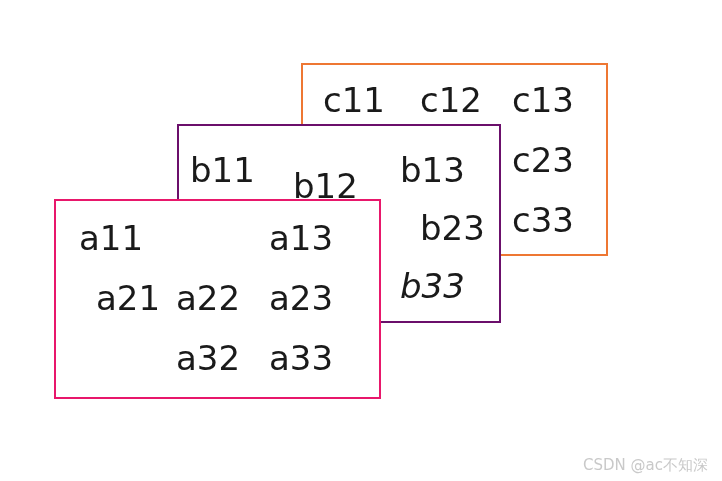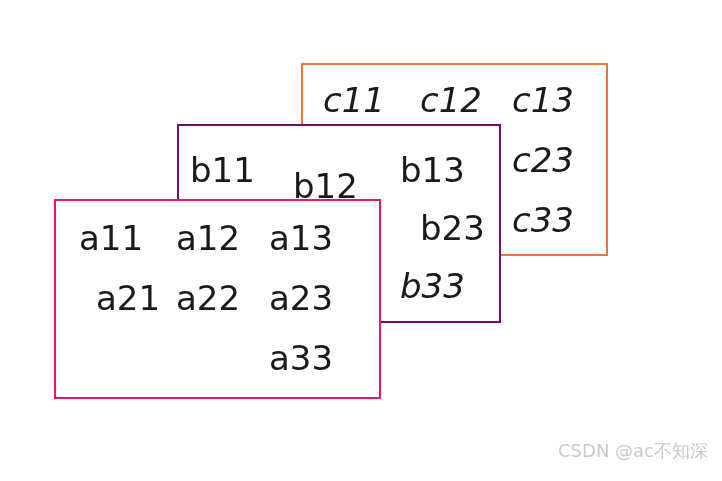--- a/index.html
+++ b/index.html
@@ -51,21 +51,21 @@
 
   
   .cells {
     position: absolute;
     left: 0;
     top: 0;
     width: 722px;
     height: 481px;
     pointer-events: none;
   }
-  #cells-c { z-index: 11; font-style: italic; }
+  #cells-c { z-index: 11; }
   #cells-b { z-index: 21; text-align: right; }
   #cells-a { z-index: 31; }
 
   .cell {
     position: absolute;
     color: #1a1a1a;
     font-size: 34px;
     line-height: 34px;
     white-space: nowrap;
     letter-spacing: 0px;
@@ -101,24 +101,24 @@
   #a-r1c1 { left: 176px; top: 281px; }
   #a-r1c2 { left: 269px; top: 281px; text-align: center; }
   #a-r2c0 { left: 79px; top: 341px; }
   #a-r2c1 { left: 176px; top: 341px; }
   #a-r2c2 { left: 269px; top: 341px; text-align: center; }
 
   
   #watermark {
     position: absolute;
     right: 14px;
-    bottom: 18px;
+    bottom: 6px;
     z-index: 60;
     color: #c9c9c9;
-    font-size: 18px;
+    font-size: 15px;
     font-family: "DejaVu Sans", sans-serif;
     white-space: nowrap;
   }
 </style>
 </head>
 <body>
 
 <div id="canvas">
 
   <div class="plane" id="plane-c"></div>
@@ -143,23 +143,23 @@
     <span class="cell" id="b-r1c1">b22</span>
     <span class="cell" id="b-r1c2">b23</span>
     <span class="cell" id="b-r2c0">b31</span>
     <span class="cell" id="b-r2c1">b32</span>
     <span class="cell" id="b-r2c2">b33</span>
   </div>
 
   <div class="plane" id="plane-a"></div>
   <div class="cells" id="cells-a">
     <span class="cell" id="a-r0c0">a11</span>
-    <span class="cell" id="a-r0c1">a12</span>
     <span class="cell" id="a-r0c2">a13</span>
     <span class="cell" id="a-r1c0">a21</span>
     <span class="cell" id="a-r1c1">a22</span>
     <span class="cell" id="a-r1c2">a23</span>
+    <span class="cell" id="a-r2c1">a32</span>
     <span class="cell" id="a-r2c2">a33</span>
   </div>
 
   <div id="watermark">CSDN @ac不知深</div>
 
 </div>
 
 </body></html>

